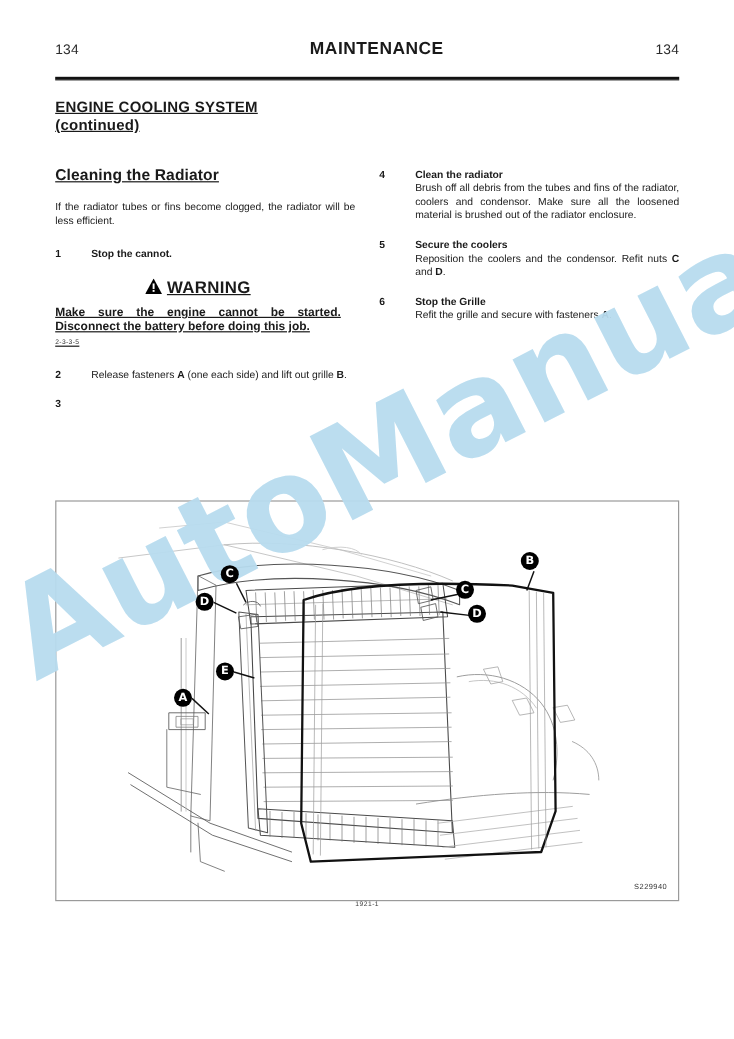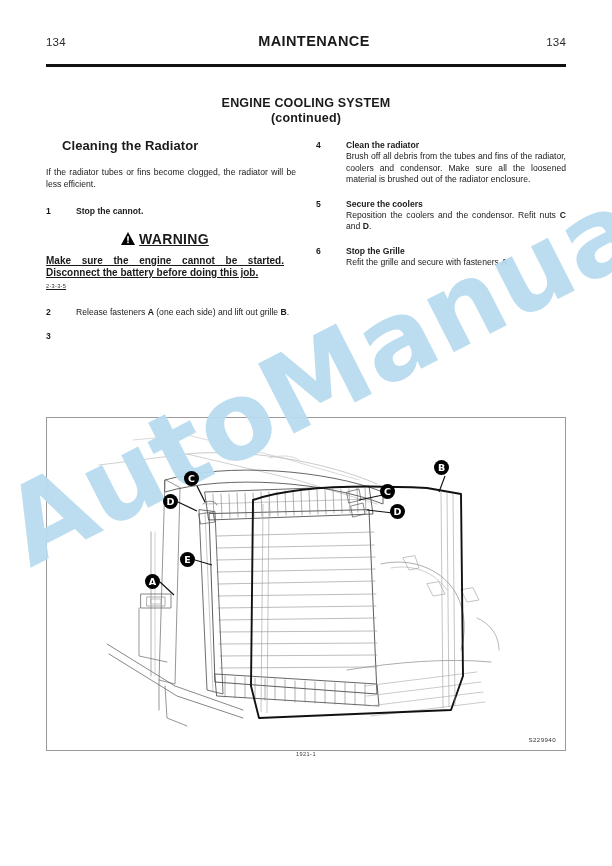--- a/index.html
+++ b/index.html
@@ -55,40 +55,41 @@
   .hdr-rule {
     position: absolute; left: 46px; top: 64px;
     width: 520px; height: 3px;
     border-top: 2px solid #111;
     border-bottom: 1px solid #111;
     box-sizing: border-box;
   }
 
   
   .sec-title {
-    position: absolute; left: 46px; top: 96px;
-    width: 520px; text-align: center;
+    position: absolute; left: 46px; top: 82px;
+    width: 520px; text-align: left;
     font-size: 12.5px; font-weight: bold;
-    line-height: 15px; letter-spacing: .2px;
+    line-height: 15px; letter-spacing: .2px; text-decoration: underline;
   }
   .sec-title .sub { font-weight: bold; }
 
   
   .col {
     position: absolute; top: 140px;
     width: 250px;
     font-size: 8.6px; line-height: 11.4px;
   }
   .col-left  { left: 46px; }
   .col-right { left: 316px; }
 
   h2.topic {
-    margin: 0 0 16px 16px;
+    margin: 0 0 16px 0;
     font-size: 13px; font-weight: bold;
     letter-spacing: .1px;
+    text-decoration: underline;
   }
   p.intro {
     margin: 0 0 16px 0;
     text-align: justify;
   }
 
   
   .step {
     position: relative;
     margin: 0 0 13px 0;

